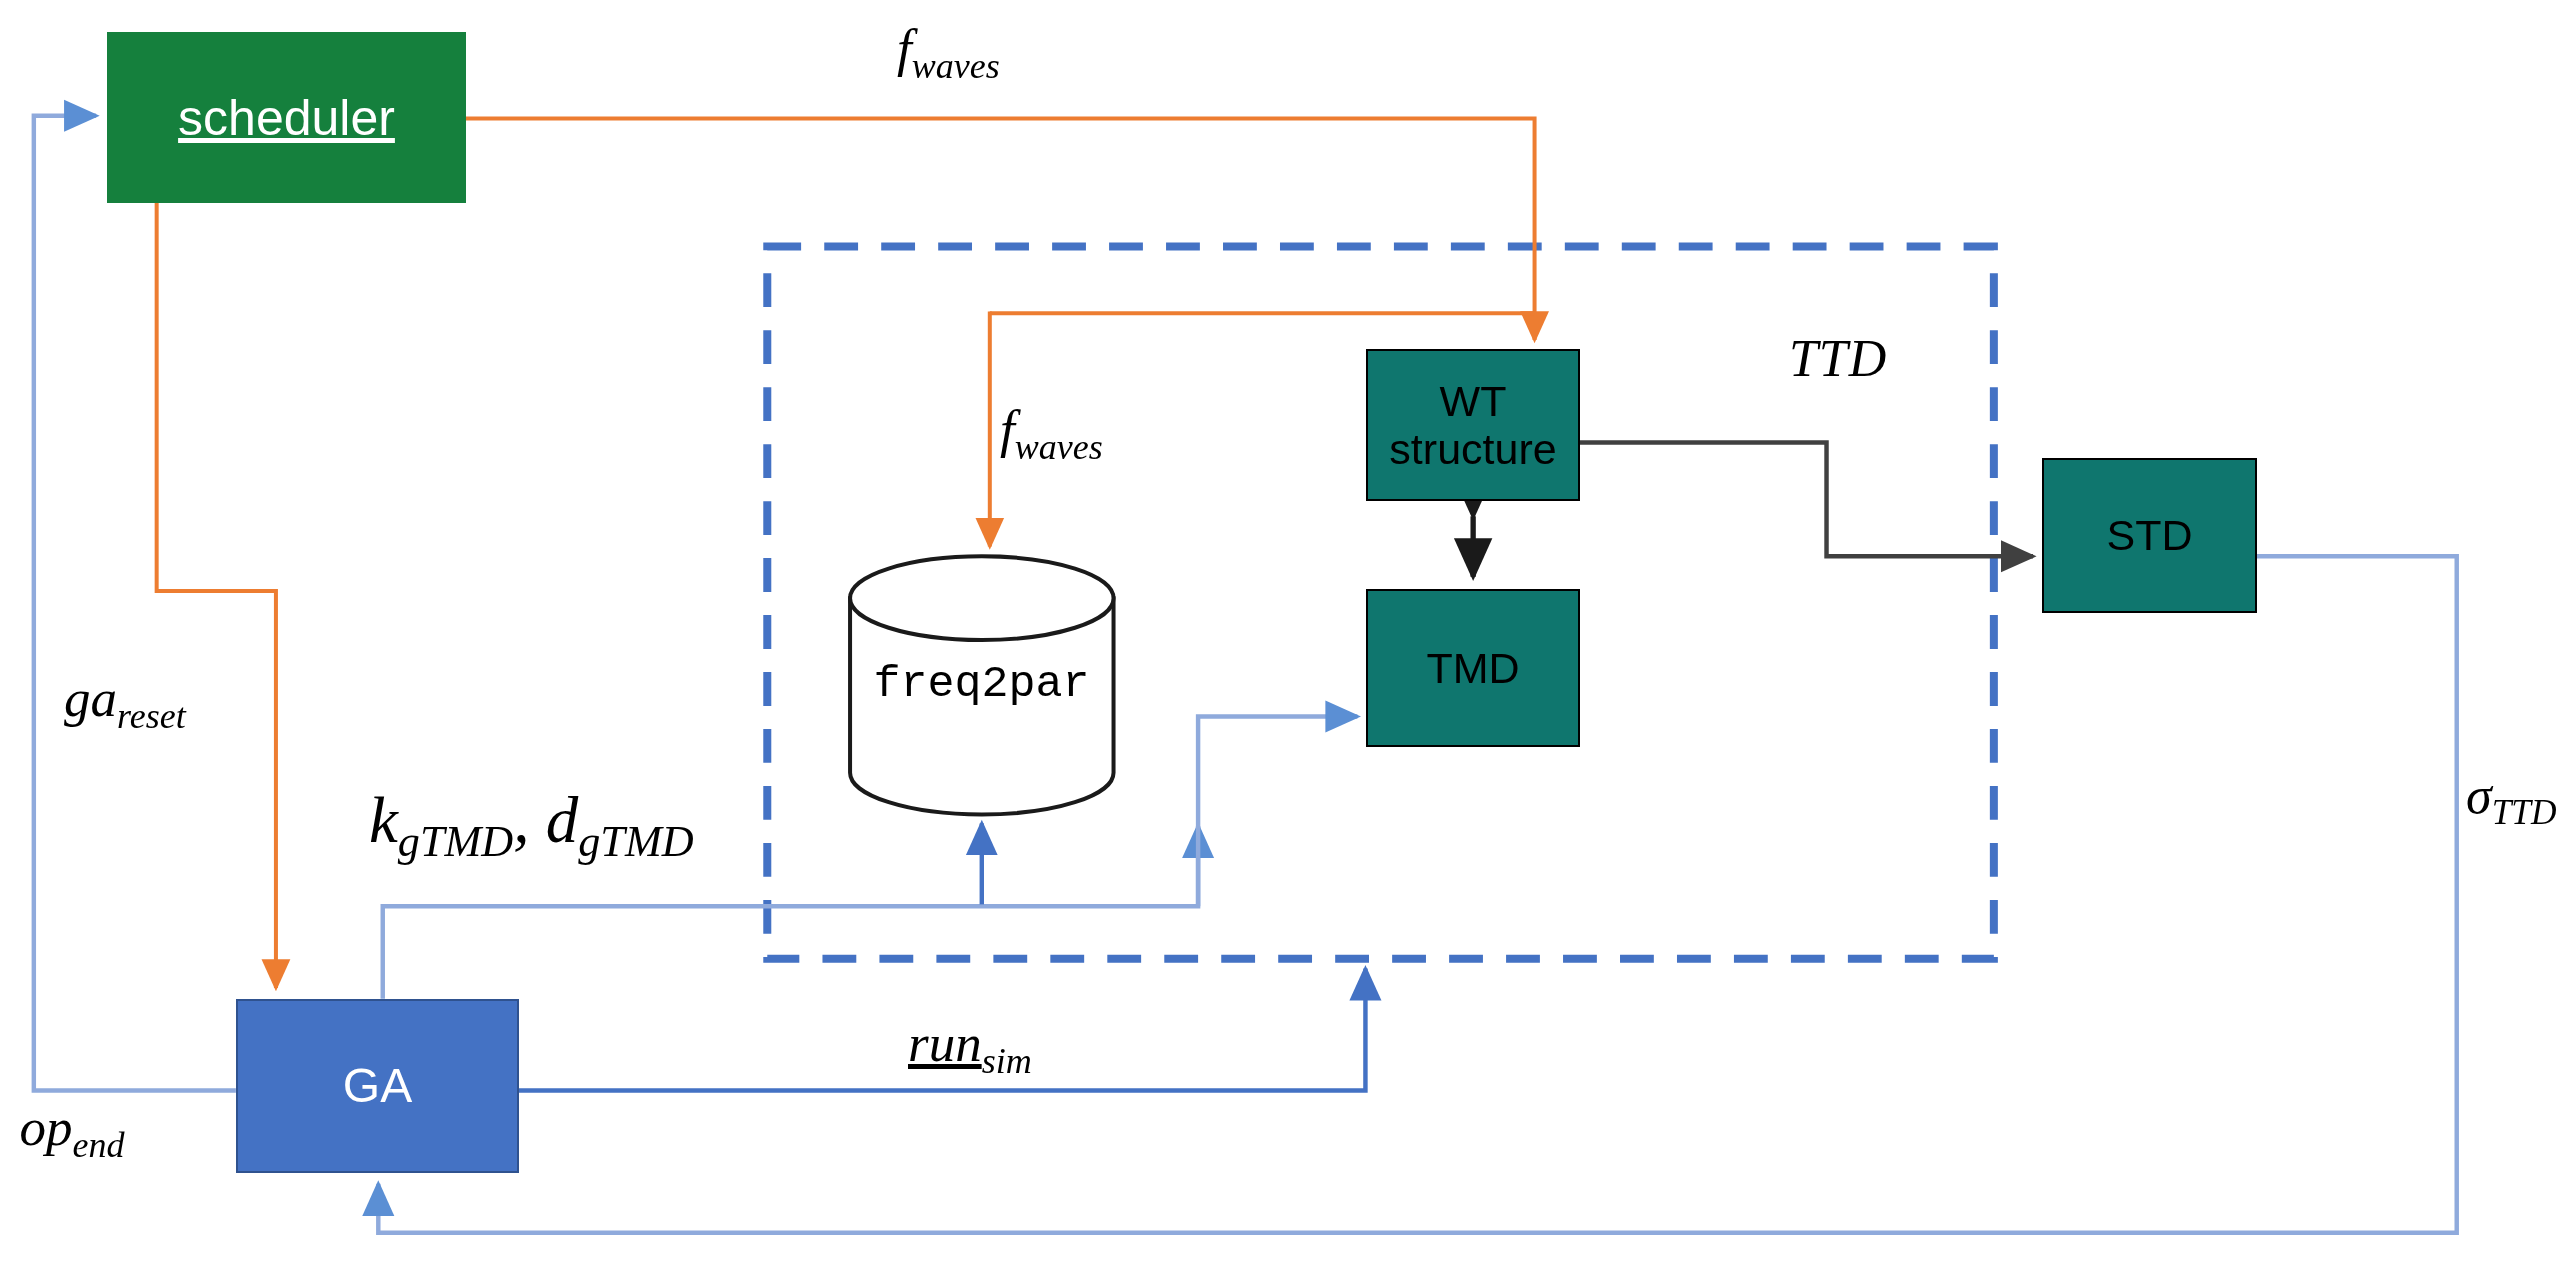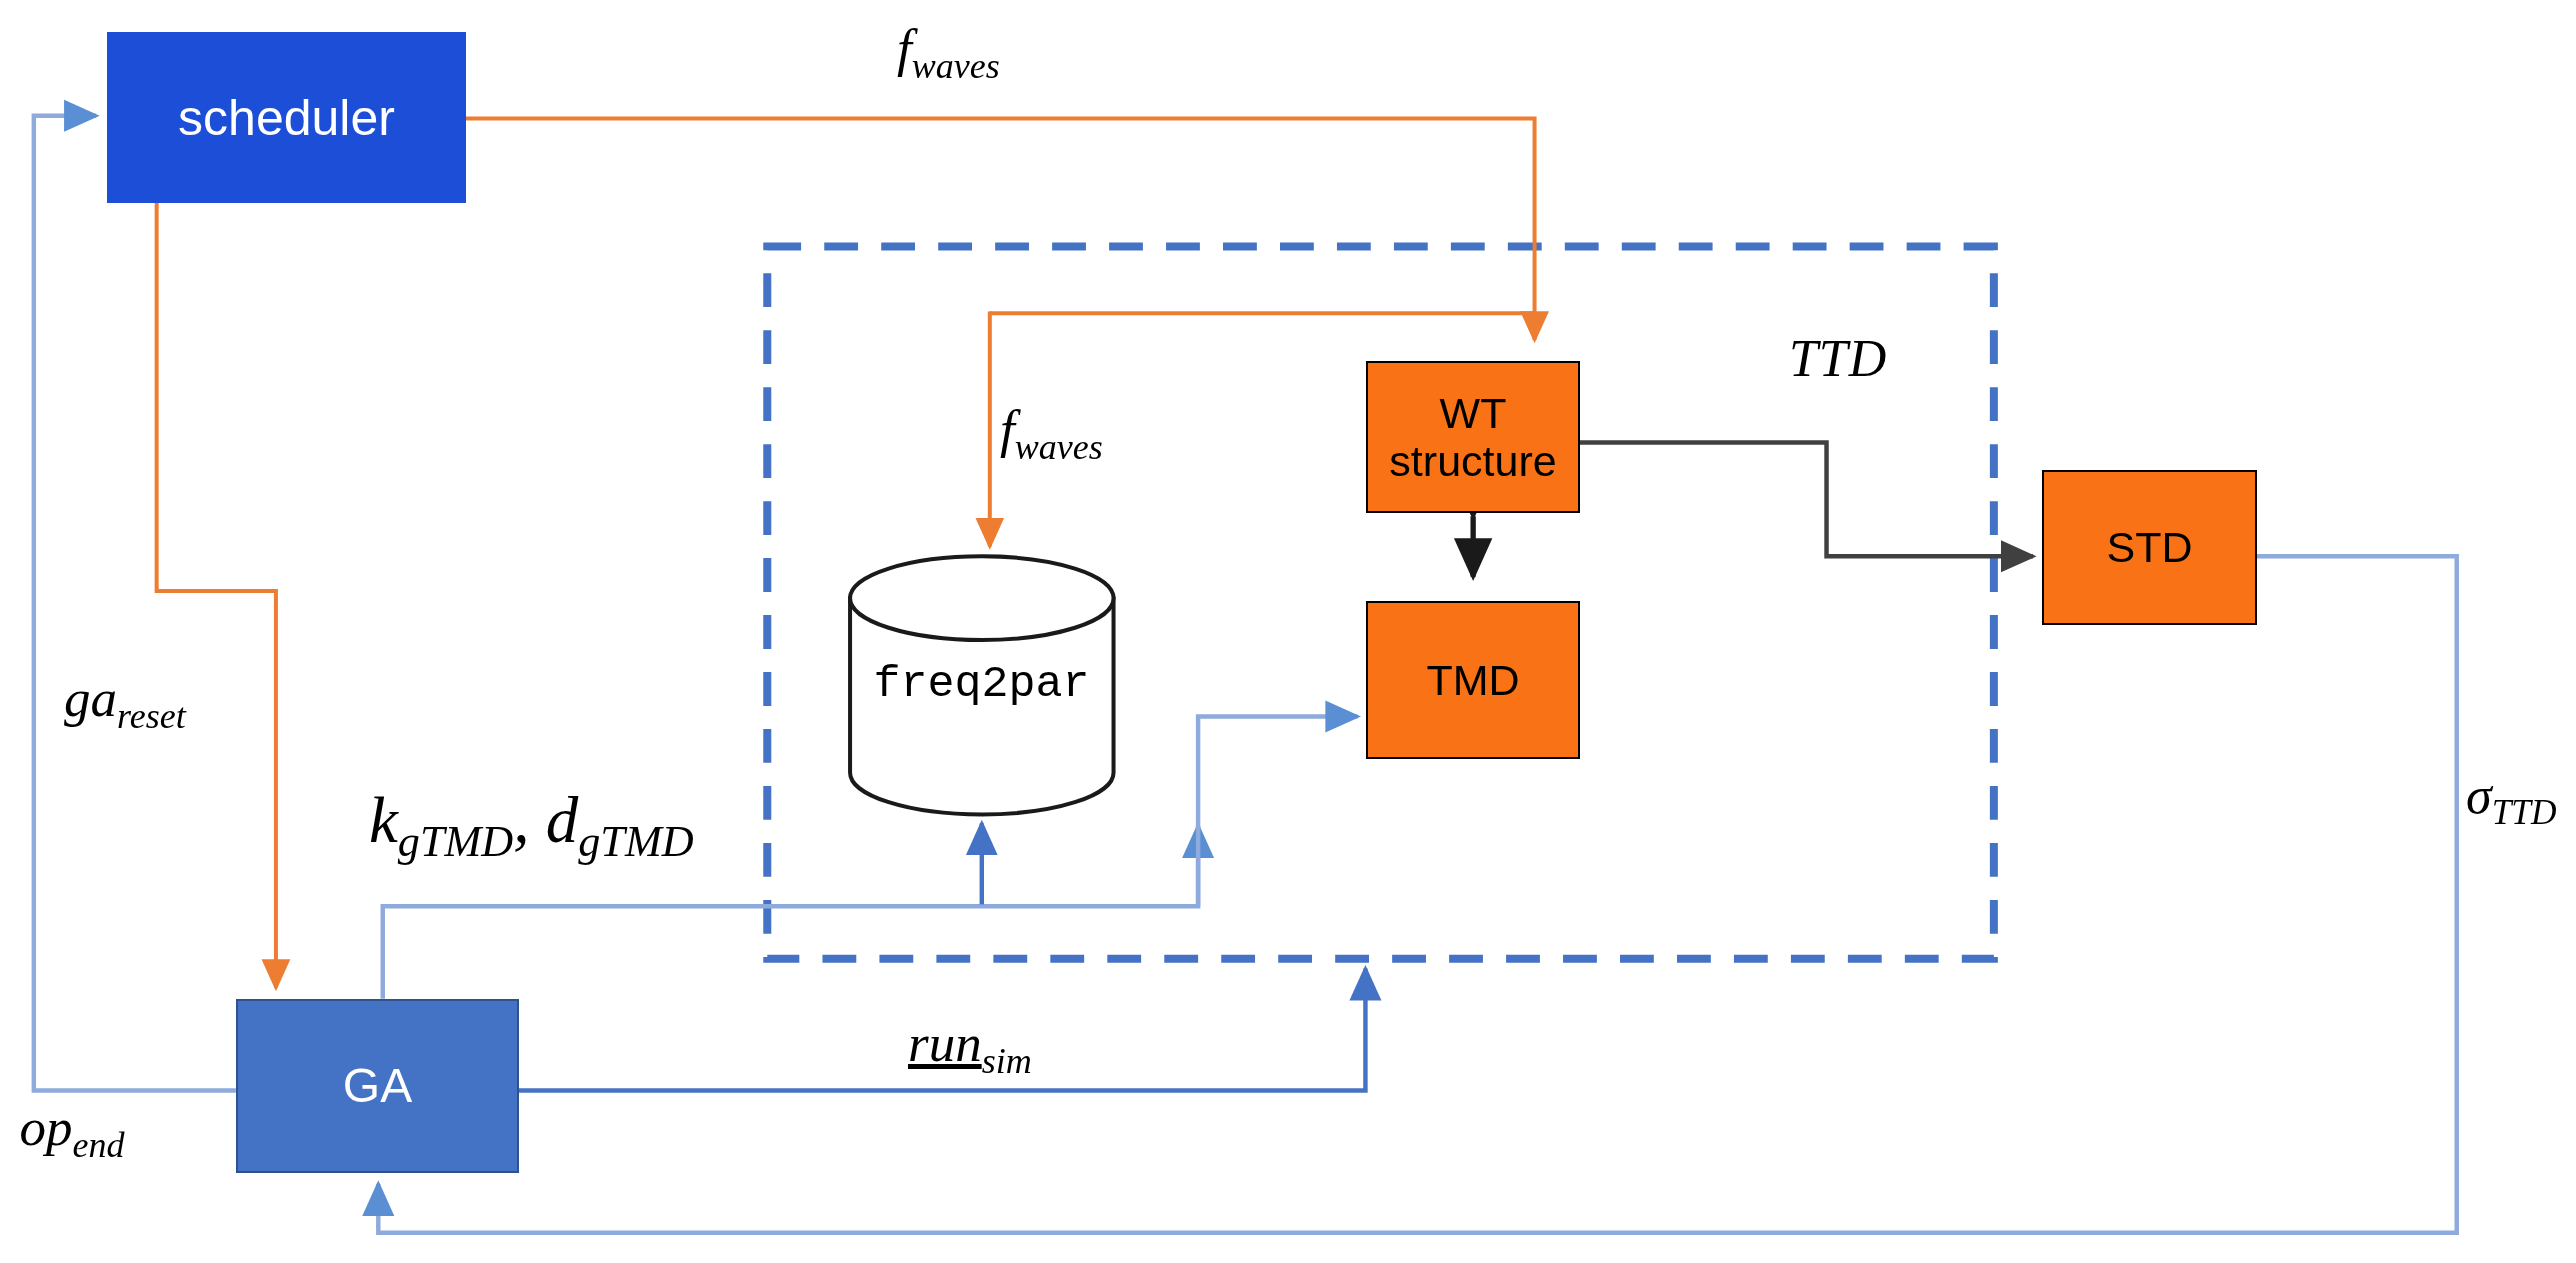--- a/index.html
+++ b/index.html
@@ -1,22 +1,22 @@
 <!DOCTYPE html>
 <html style="font-size:14.2px"><head>
 <meta charset="utf-8">
 <style>
   html,body{margin:0;padding:0;background:#fff;}
   body{font-family:"Liberation Sans", sans-serif;}
   #stage{position:relative;width:2576px;height:1264px;background:#fff;overflow:hidden;}
   svg.layer{position:absolute;left:0;top:0;width:2576px;height:1264px;}
   .node{position:absolute;display:flex;align-items:center;justify-content:center;text-align:center;}
-  .node-fill-orange{background:#1d4ed8;color:#ffffff;}
+  .node-fill-orange{background:#15803d;color:#ffffff;text-decoration:underline;}
   .node-fill-blue{background:#4472C4;color:#ffffff;border:2.7px solid #2F528F;box-sizing:border-box;}
-  .node-outline{background:#f97316;color:#000000;border:2.7px solid #000000;box-sizing:border-box;margin-top:12px;}
+  .node-outline{background:#0f766e;color:#000000;border:2.7px solid #000000;box-sizing:border-box;}
   .node-label{font-family:"Liberation Sans", sans-serif;line-height:1.12;}
   .lbl{position:absolute;font-family:"Liberation Serif", serif;font-style:italic;color:#000;white-space:nowrap;}
   .lbl sub{font-style:italic;font-size:0.68em;margin-top:20px;}
   .cyl-label{position:absolute;font-family:Liberation Mono, monospace;color:#000;}
 </style>
 </head>
 <body>
 
 <div id="stage">
 

